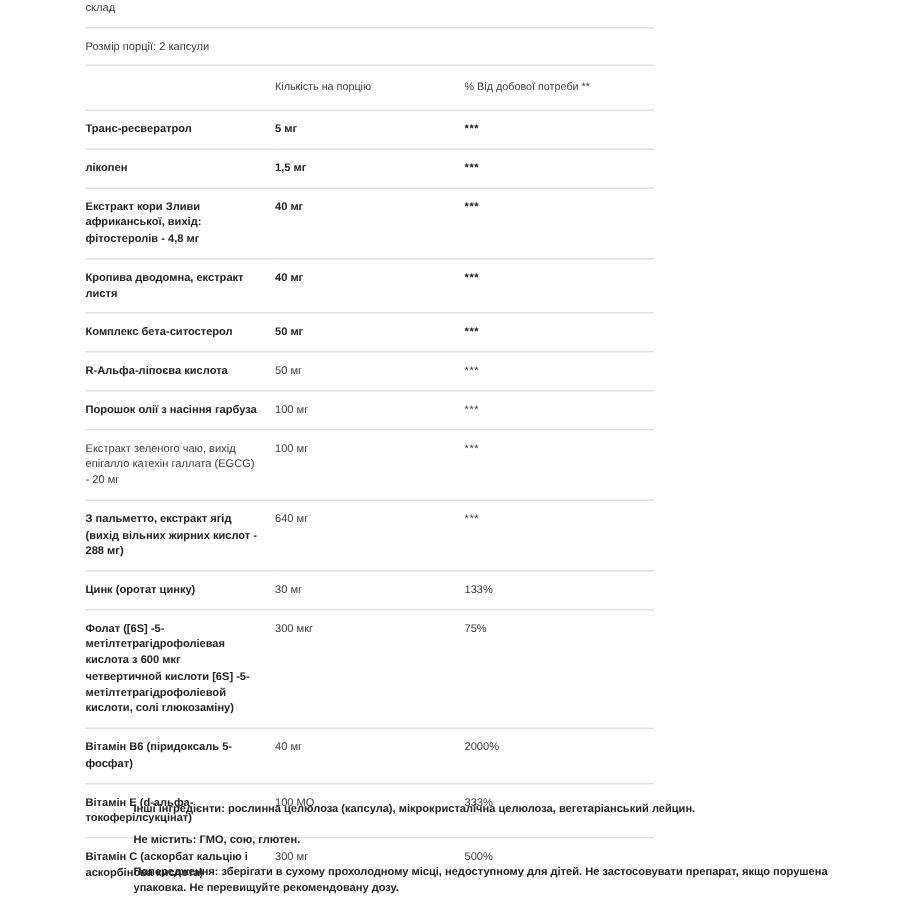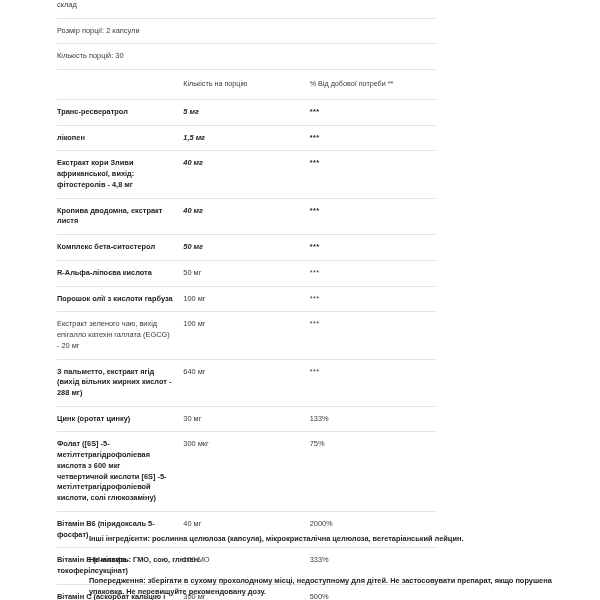--- a/index.html
+++ b/index.html
@@ -60,21 +60,21 @@
     color: #3d3d3d;
     line-height: 1.5;
     padding-top: 9px !important;
     padding-bottom: 9px !important;
   }
 
   
   .ing .name { font-weight: bold; color: #232323; }
   .ing .name.light { font-weight: normal; color: #3a3a3a; }
   .ing .amt  { color: #3a3a3a; }
-  .ing .amt.b { font-weight: bold; color: #232323; font-style: italic; }
+  .ing .amt.b { font-weight: bold; color: #232323; }
   .ing .dv   { color: #3a3a3a; }
   .ing .dv.b { font-weight: bold; color: #232323; }
 
   .stars { letter-spacing: 0.4px; }
 
   
   .notes {
     position: absolute;
     left: 57px;
     top: 533px;
@@ -96,23 +96,20 @@
 <div class="page">
 
   <table class="facts">
     <tbody>
 
       <tr class="intro">
         <td colspan="3">склад</td>
       </tr>
       <tr class="intro">
         <td colspan="3">Розмір порції: 2 капсули</td>
-      </tr>
-      <tr class="intro">
-        <td colspan="3">Кількість порцій: 30</td>
       </tr>
 
       <tr class="colhead">
         <td class="col-name"></td>
         <td class="col-amount">Кількість на порцію</td>
         <td class="col-dv">% Від добової потреби **</td>
       </tr>
         <tr class="ing">
           <td class="col-name name">Транс-ресвератрол</td>
           <td class="col-amount amt b">5 мг</td>
@@ -137,21 +134,21 @@
           <td class="col-name name">Комплекс бета-ситостерол</td>
           <td class="col-amount amt b">50 мг</td>
           <td class="col-dv dv b stars">***</td>
         </tr>
         <tr class="ing">
           <td class="col-name name">R-Альфа-ліпоєва кислота</td>
           <td class="col-amount amt">50 мг</td>
           <td class="col-dv dv stars">***</td>
         </tr>
         <tr class="ing">
-          <td class="col-name name">Порошок олії з кислоти гарбуза</td>
+          <td class="col-name name">Порошок олії з насіння гарбуза</td>
           <td class="col-amount amt">100 мг</td>
           <td class="col-dv dv stars">***</td>
         </tr>
         <tr class="ing">
           <td class="col-name name light">Екстракт зеленого чаю, вихід епігалло катехін галлата (EGCG) - 20 мг</td>
           <td class="col-amount amt">100 мг</td>
           <td class="col-dv dv stars">***</td>
         </tr>
         <tr class="ing">
           <td class="col-name name">З пальметто, екстракт ягід (вихід вільних жирних кислот - 288 мг)</td>

